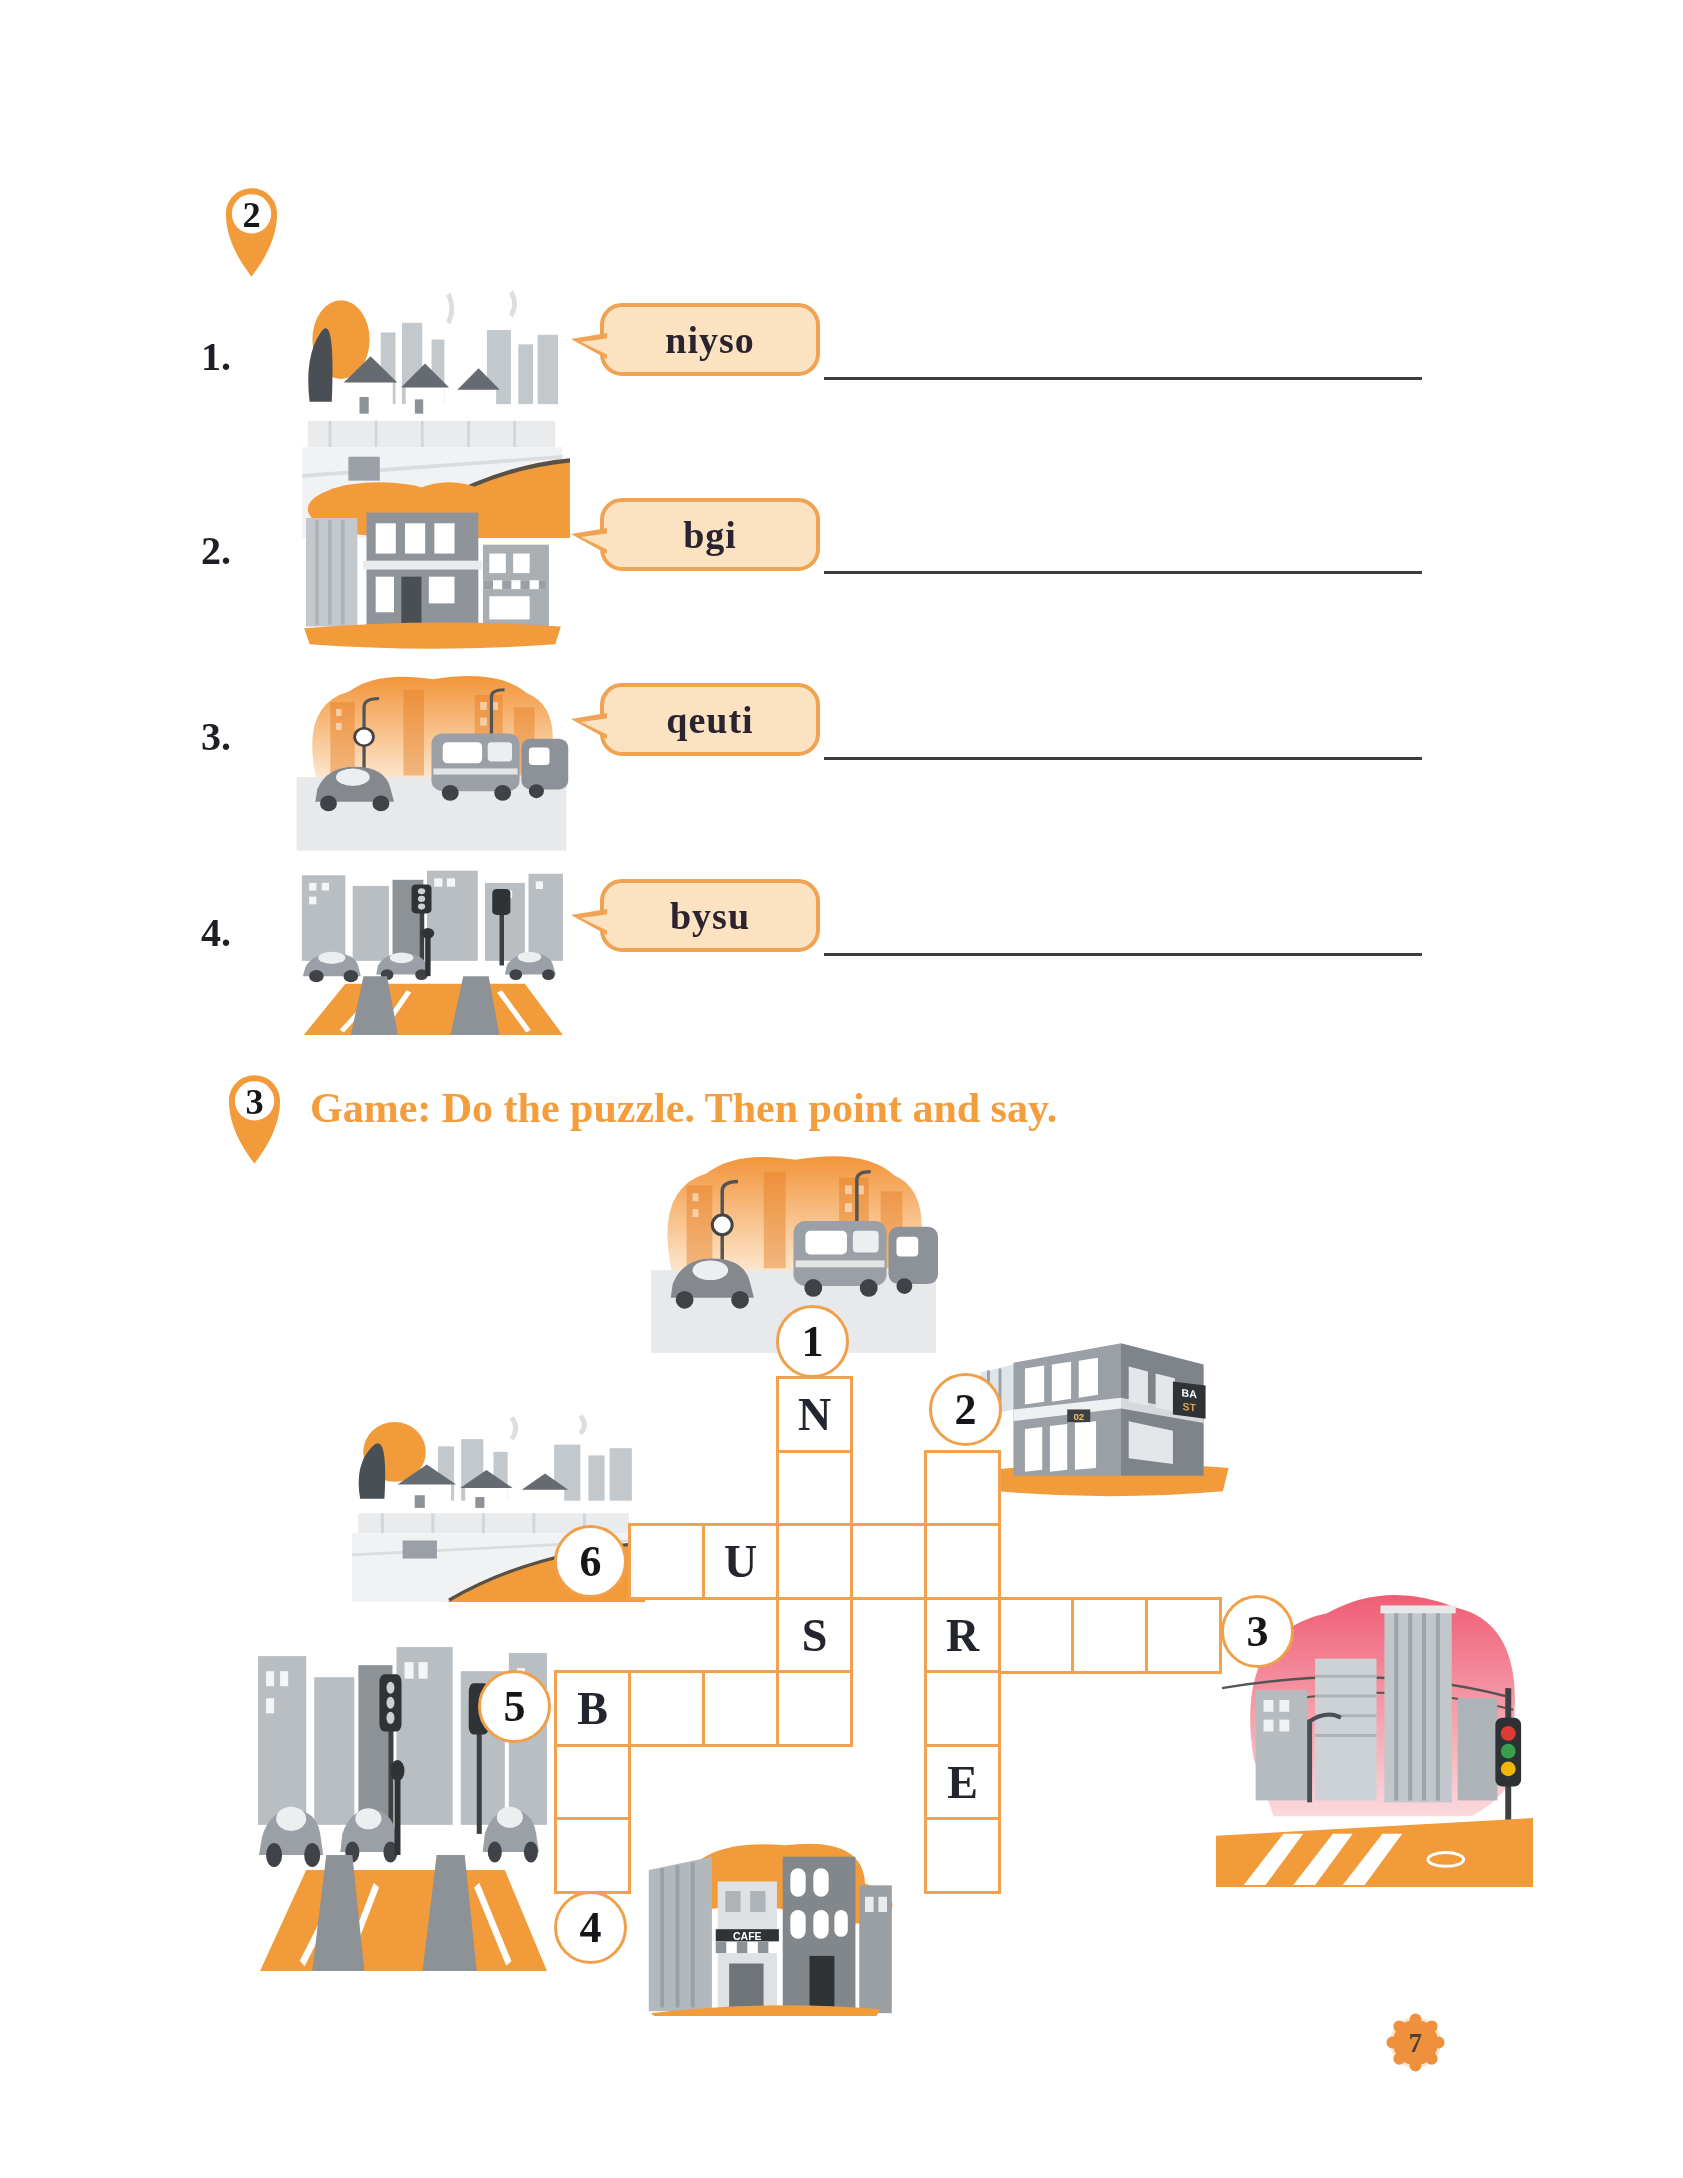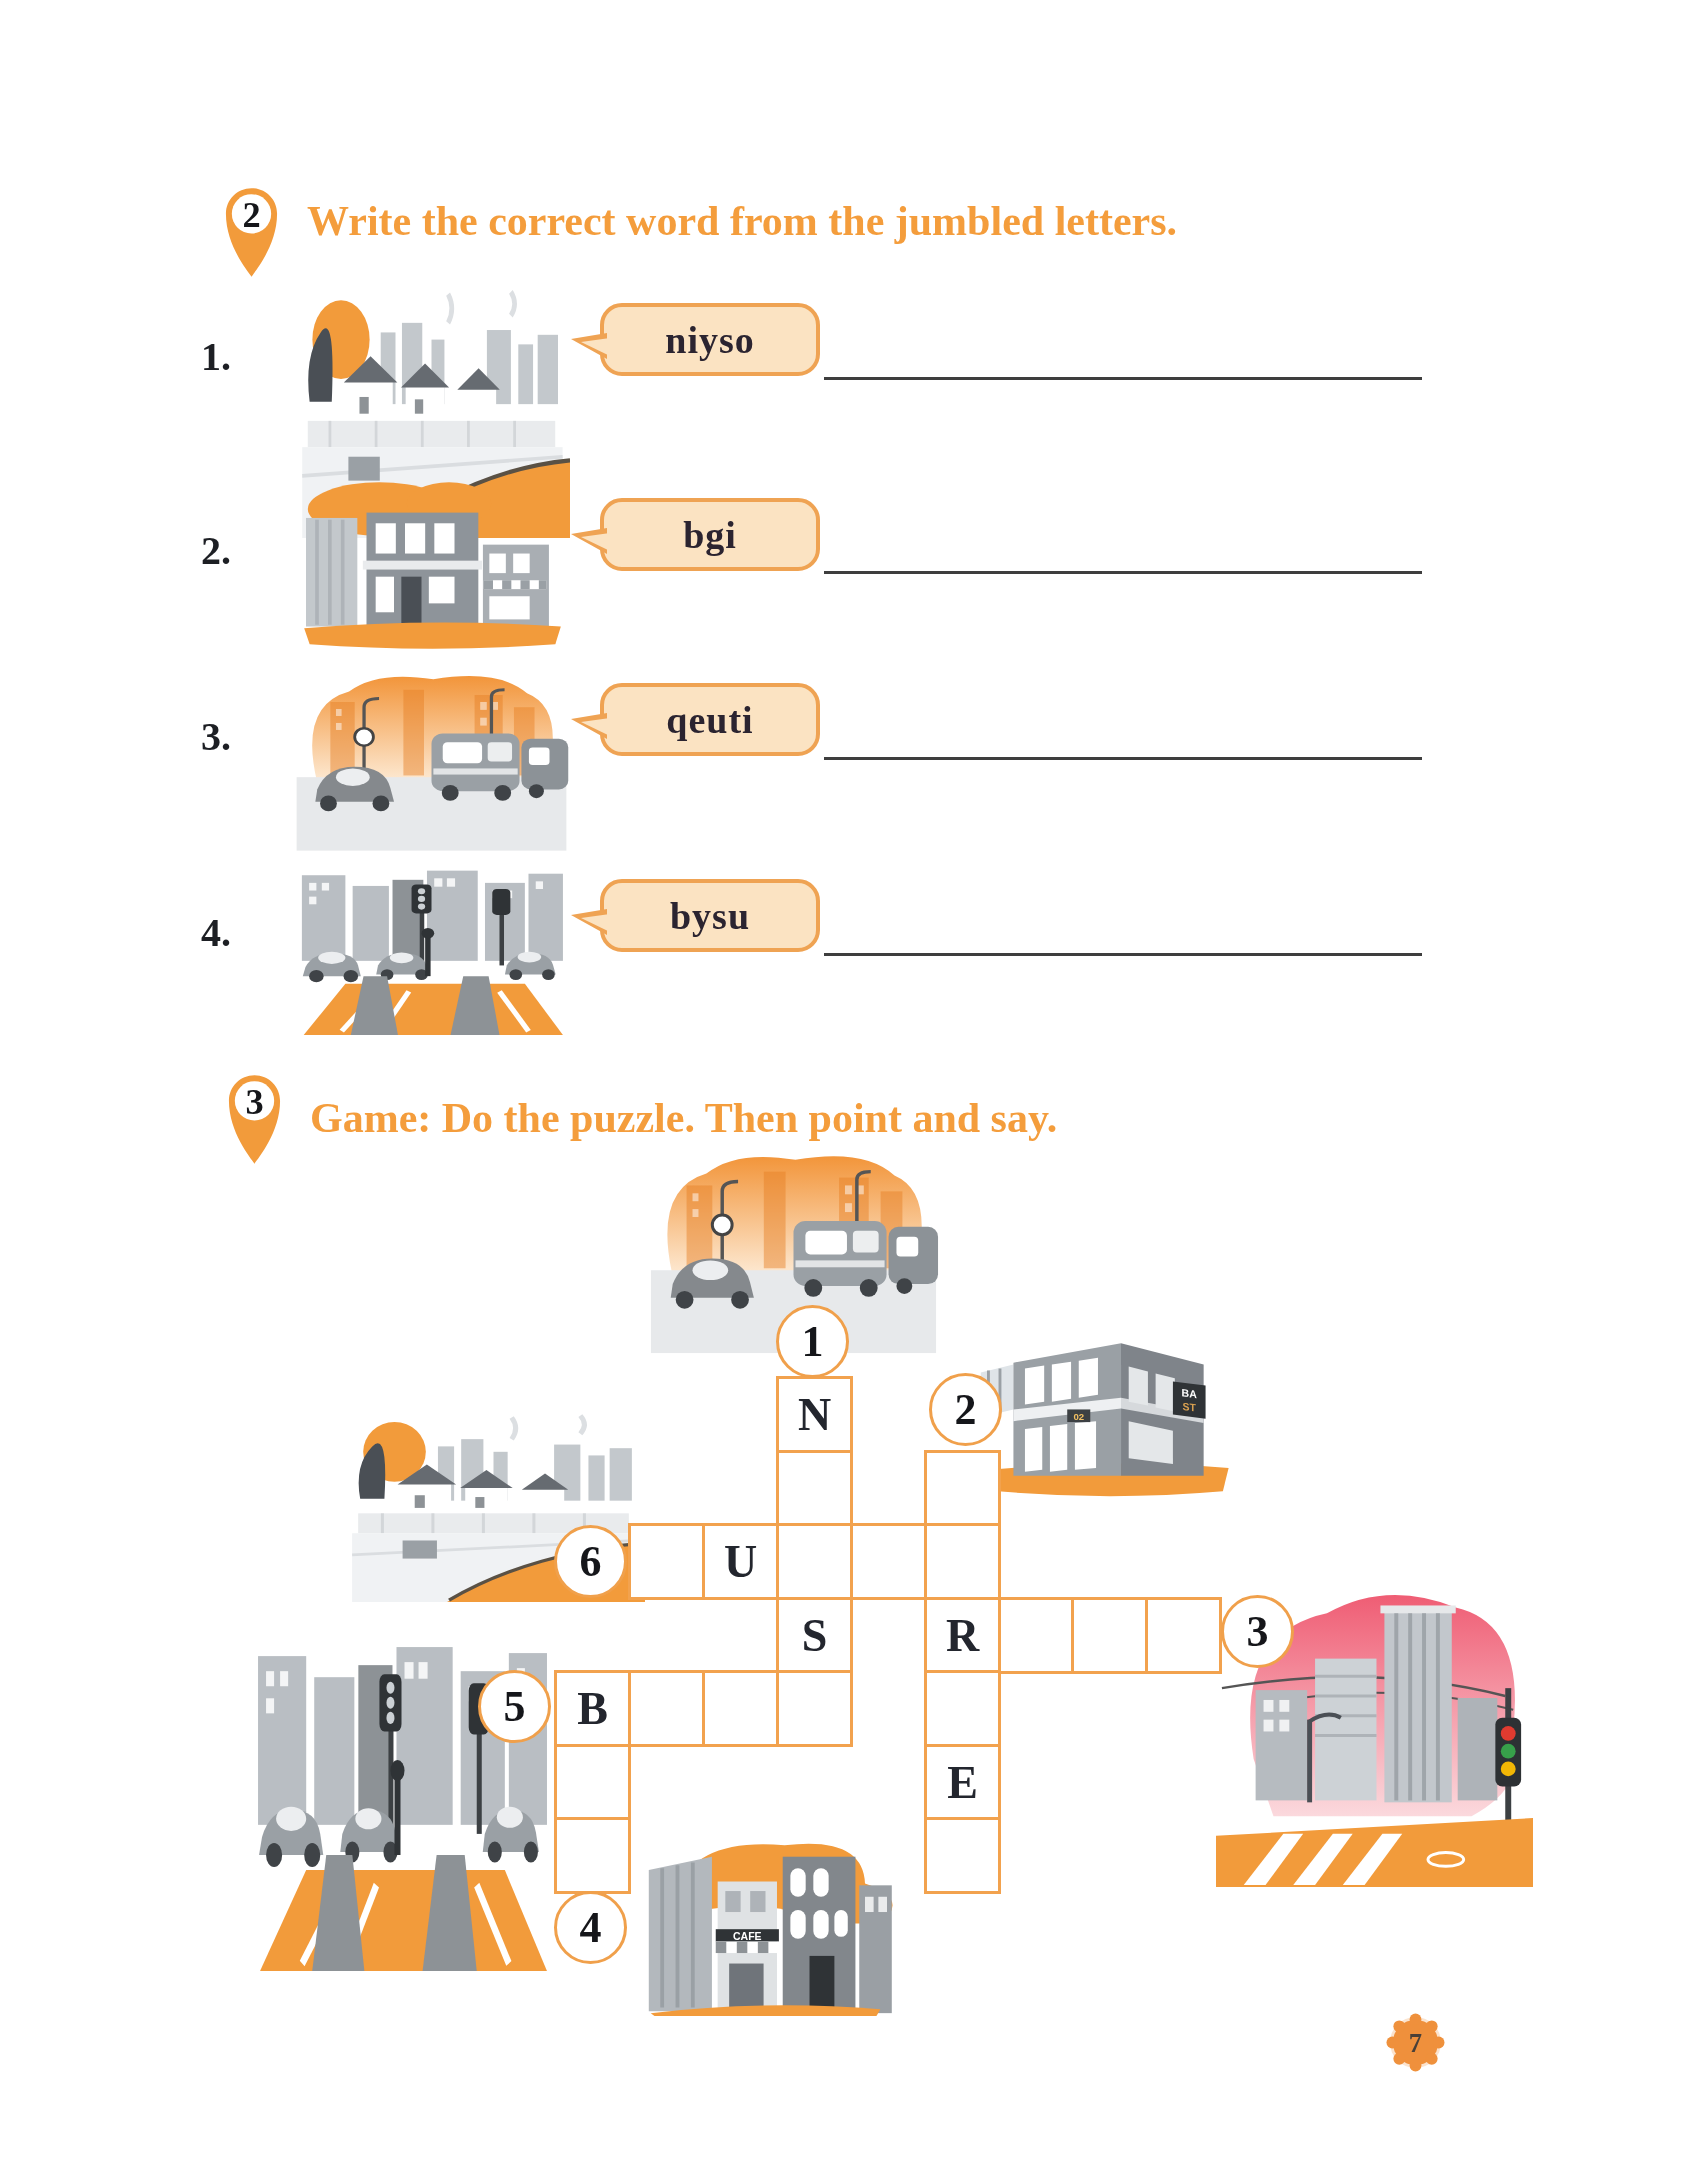--- a/index.html
+++ b/index.html
@@ -6,21 +6,21 @@
   .page{position:relative;width:1683px;height:2178px;background:#ffffff;overflow:hidden;
         font-family:"Liberation Serif","DejaVu Serif",serif;}
   
   .sec-hdr{position:absolute;display:flex;align-items:flex-start;}
   .sec-hdr .pin{flex:0 0 auto;}
   .sec-title{margin:0 0 0 26px;font-weight:700;font-size:42px;line-height:1.1;color:#F49D3C;
              font-family:"Liberation Serif","DejaVu Serif",serif;}
   #hdr2{left:222px;top:184px;width:1247px;}
   #hdr3{left:225px;top:1071px;width:1247px;}
   #hdr2 .sec-title{margin-top:14px;}
-  #hdr3 .sec-title{margin-top:24px;}
+  #hdr3 .sec-title{margin-top:14px;}
   
   .itemnum{position:absolute;font-weight:700;font-size:40px;color:#1d1f24;}
   .figure{position:absolute;}
   .figure svg{width:100%;height:100%;display:block;}
   .bubble{position:absolute;width:220px;height:73px;background:#FBE3C2;border:4px solid #EFA353;
           border-radius:22px;box-sizing:border-box;display:flex;align-items:center;justify-content:center;}
   .bubble .word{font-weight:700;font-size:38px;color:#2b2430;letter-spacing:1px;}
   .tail-b{position:absolute;left:-33px;top:26px;width:0;height:0;
           border-right:36px solid #EFA353;border-top:6px solid transparent;border-bottom:20px solid transparent;}
   .tail-f{position:absolute;left:-23px;top:31px;width:0;height:0;
@@ -43,21 +43,20 @@
 <body>
 
 <div class="page">
 
   <div class="sec-hdr" id="hdr2">
     <svg class="pin" width="59" height="94" viewBox="0 0 60 95">
       <path d="M30 94 C26 88 4 62 4 30 C4 15.5 15.5 4 30 4 C44.5 4 56 15.5 56 30 C56 62 34 88 30 94 Z" fill="#F29B3B"></path>
       <circle cx="30" cy="30" r="20" fill="#ffffff"></circle>
       <text x="30" y="43" text-anchor="middle" font-size="37" font-weight="700" fill="#15161a" font-family="Liberation Serif, DejaVu Serif, serif">2</text>
     </svg>
-    <h2 class="sec-title">Write the correct word from the jumbled letters.</h2>
   </div>
 
   <div id="ex2-items">
       <span class="itemnum" style="left: 201px; top: 333px;">1.</span>
       <div class="figure" style="left: 293px; top: 287px; width: 277px; height: 251px;">
         <svg viewBox="0 0 300 210" preserveAspectRatio="none">
   <g fill="#c3c8cc">
             <rect x="95" y="38" width="16" height="60"></rect>
             <rect x="118" y="30" width="22" height="68"></rect>
    <rect x="150" y="44" width="14" height="54"></rect>

